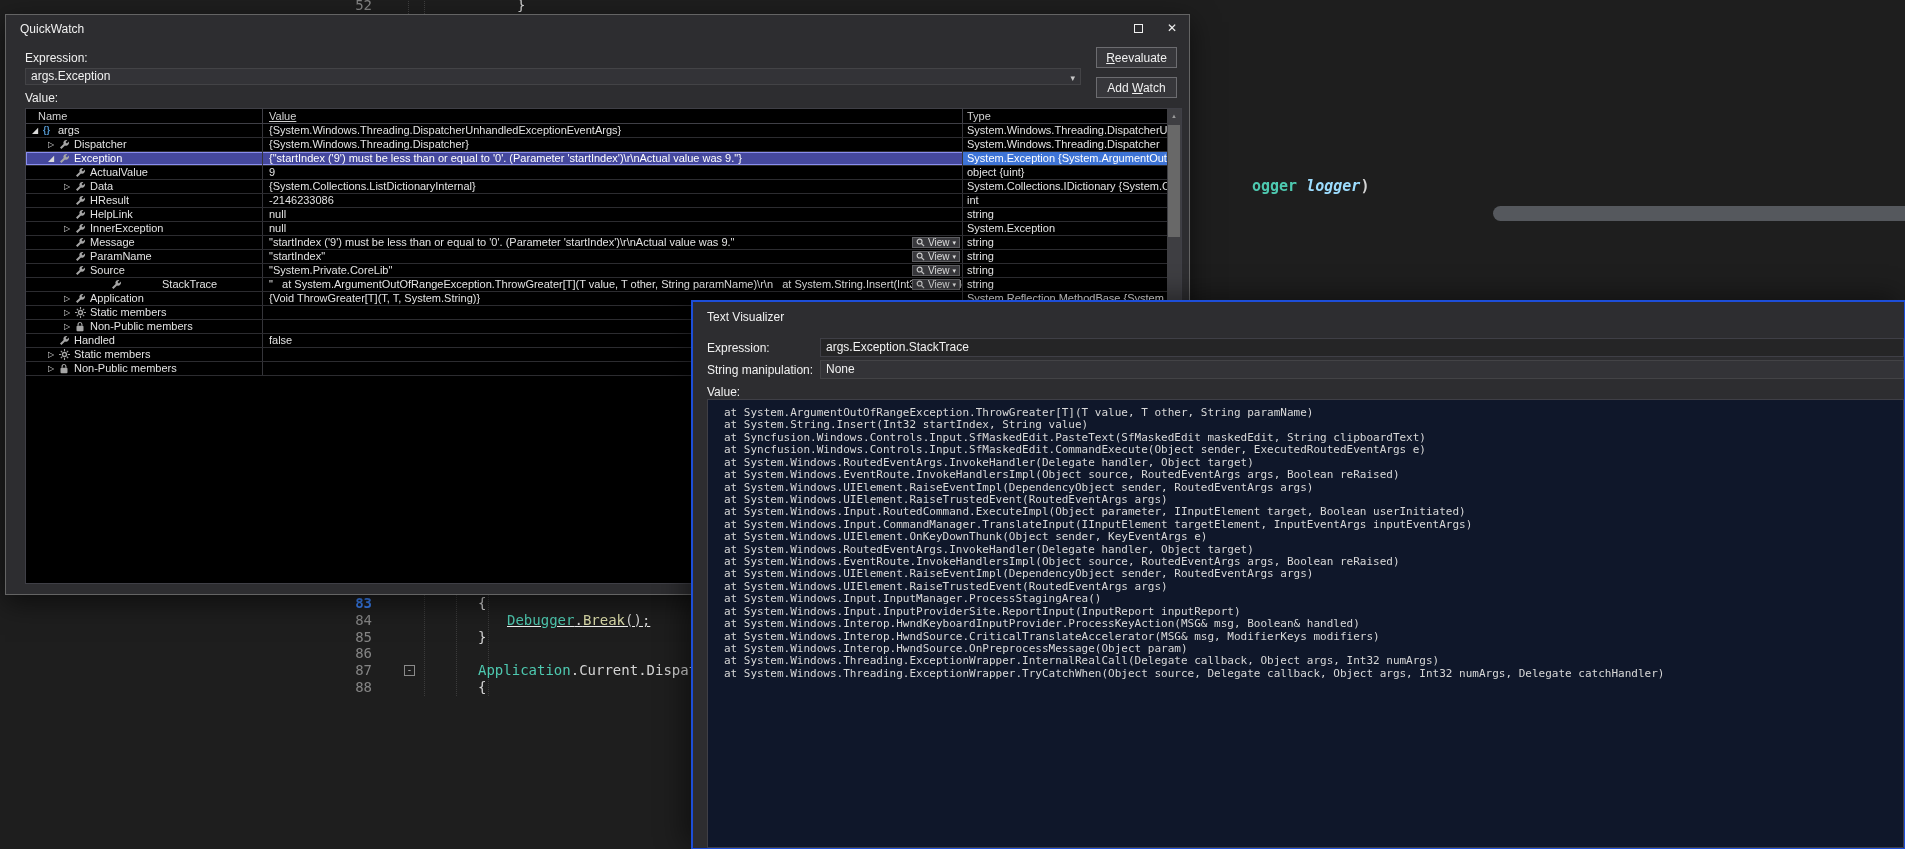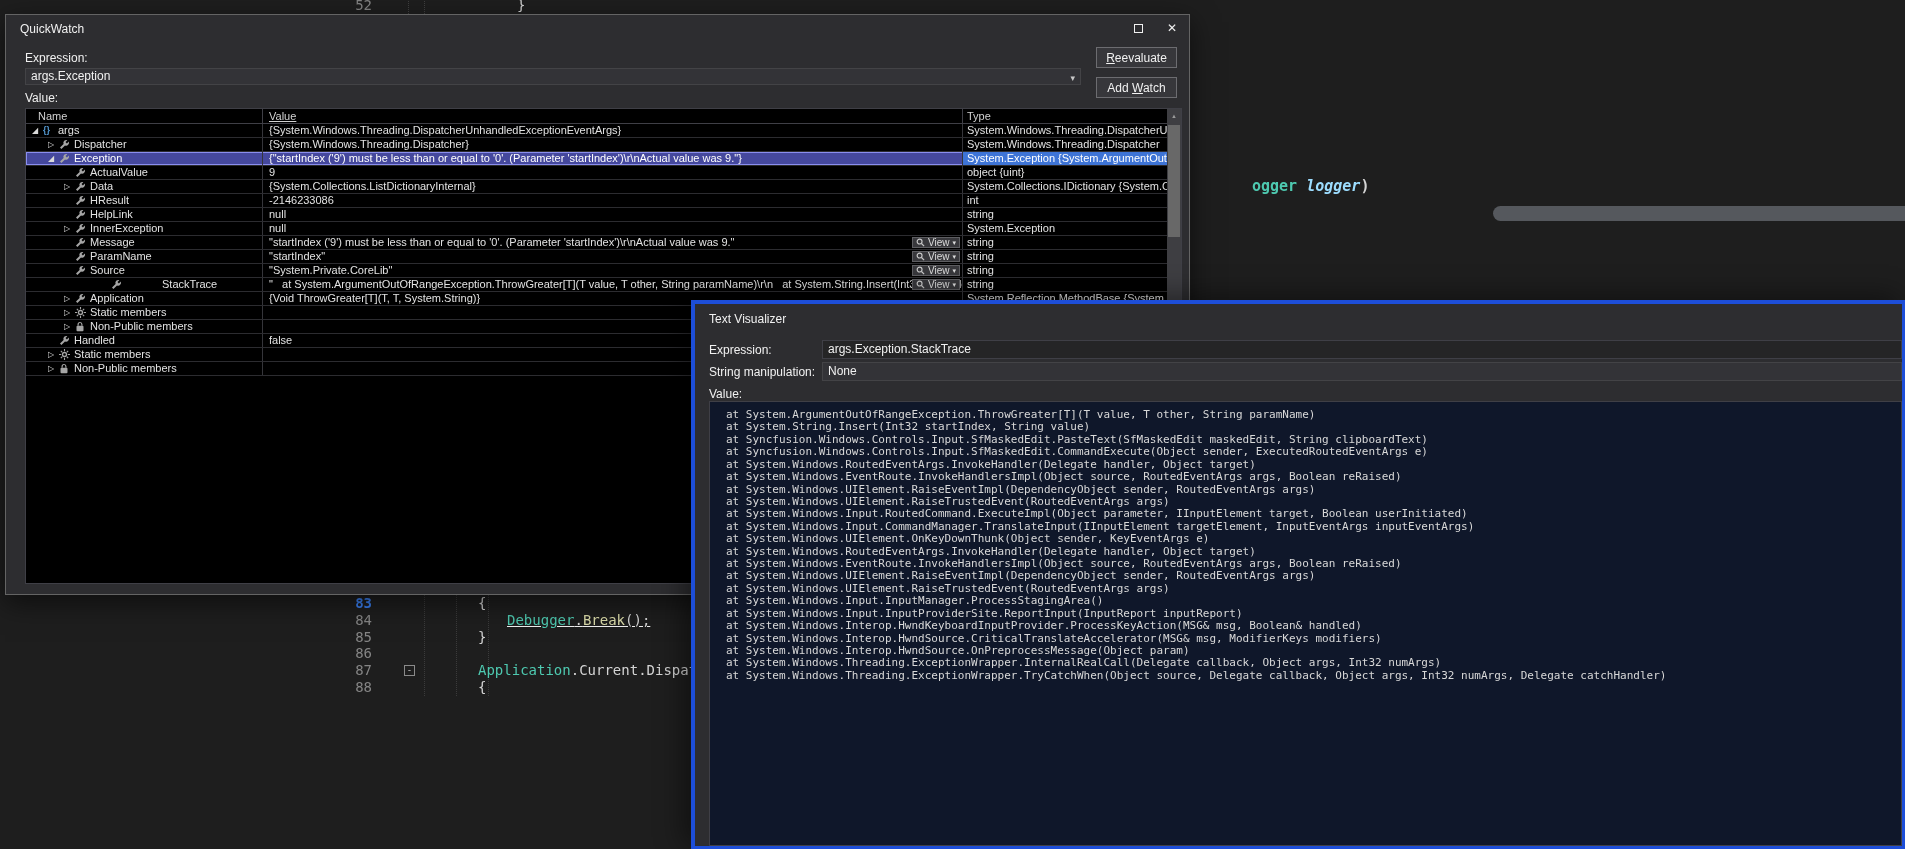--- a/index.html
+++ b/index.html
@@ -70,21 +70,21 @@
   .vcaret { font-size:7px; }
   .grow.sel { background:#45489D; box-shadow:inset 0 0 0 1px #8A8EEF; color:#FFFFFF; }
   .grow.sel .gc.typ { background:#3E74D6; color:#FFFFFF; }
   .gscroll { position:absolute; top:0; right:0; bottom:0; width:14px; background:#3E3E42; }
   .sarrow { height:14px; display:flex; align-items:center; justify-content:center; color:#999; font-size:6px; }
   .sarrow::before { content:"▲"; }
   .sthumb { position:absolute; left:1px; right:1px; top:16px; height:112px; background:#686868; }
 
   
   .viz { position:absolute; left:691px; top:300px; width:1215px; height:550px; z-index:20;
-         background:#2D2D30; border:4px solid #1d4ed8; box-shadow:-8px -4px 26px rgba(0,0,0,.45); font-size:12px;text-decoration:underline; }
+         background:#2D2D30; border:2px solid #1d4ed8; box-shadow:-8px -4px 26px rgba(0,0,0,.45); font-size:12px;text-decoration:underline; }
   .viz-title { position:absolute; left:14px; top:8px; }
   .viz .lbl { left:14px; }
   .viz-exp { position:absolute; left:127px; top:36px; right:0; height:19px;
              background:#252526; border:1px solid #3F3F46; line-height:16px; padding-left:5px; }
   .viz-man { position:absolute; left:127px; top:58px; right:0; height:19px;
              background:#333337; border:1px solid #434346; line-height:16px; padding-left:5px; }
   .viz-text { position:absolute; left:14px; top:97px; right:0; bottom:0;
               background:#0f172a; border:1px solid #3F3F46; padding:7px 0 0 16px;
               font:11px/12.42px "DejaVu Sans Mono", monospace; color:#D8D8D8; white-space:pre; overflow:hidden; }
 </style>

